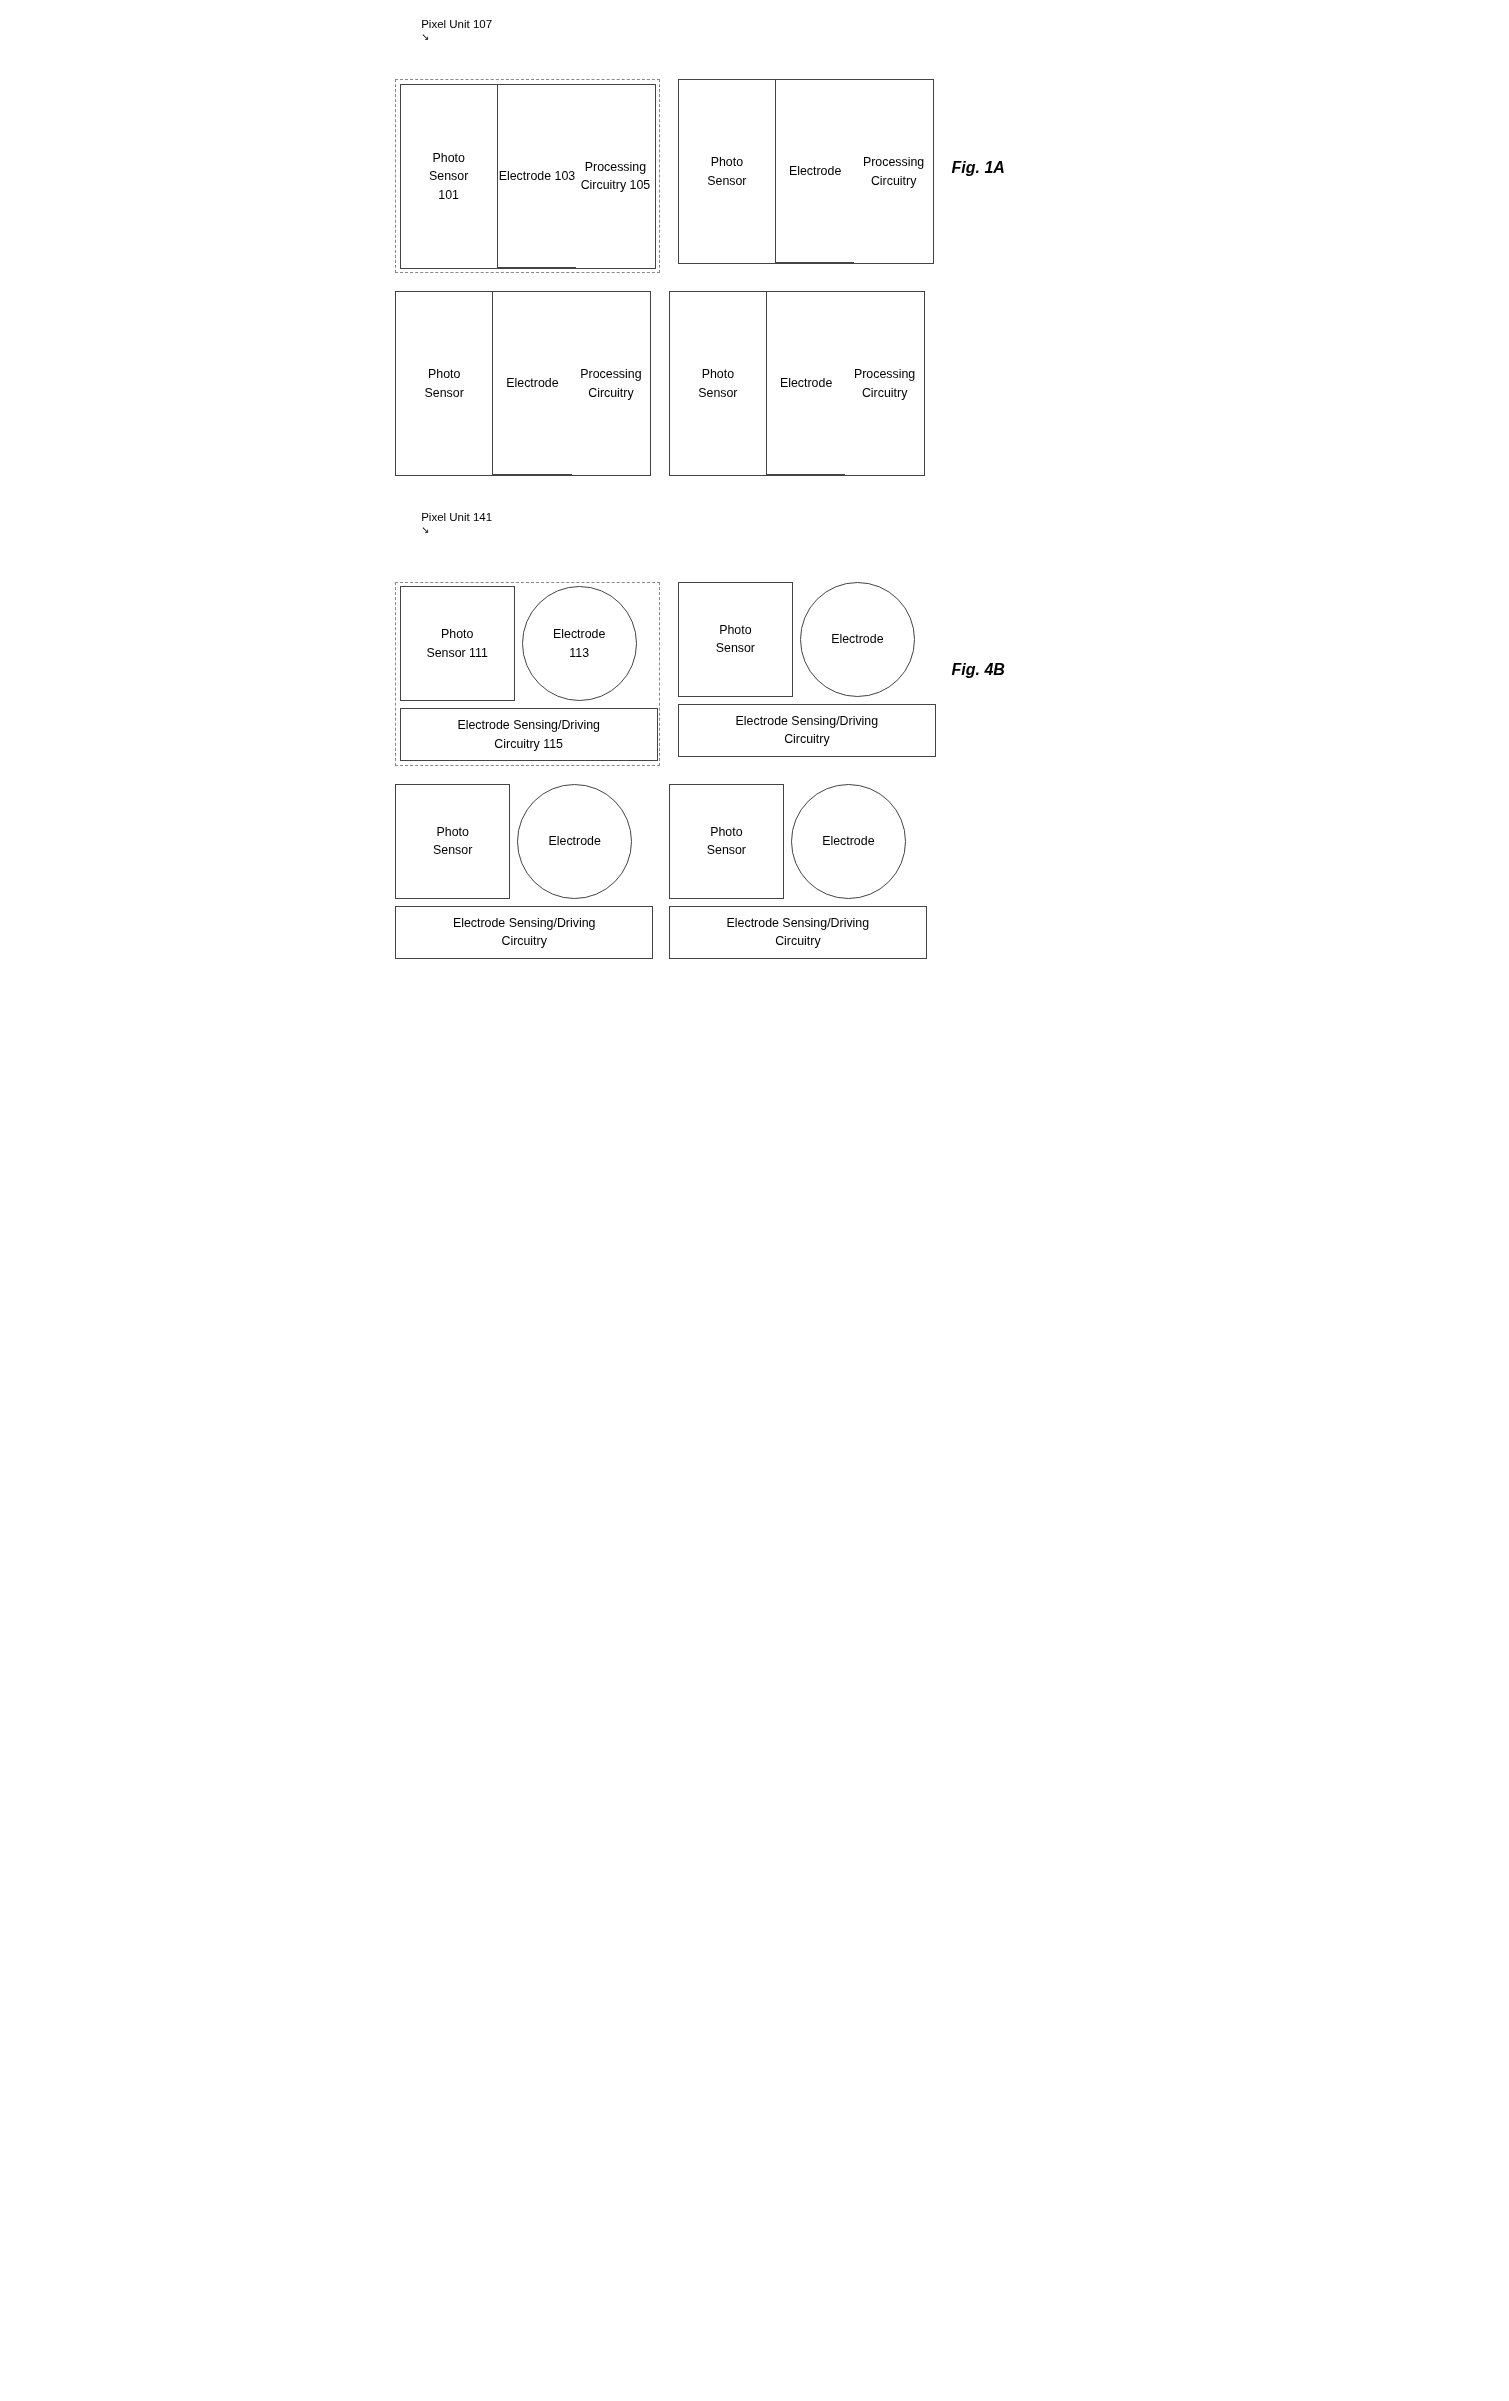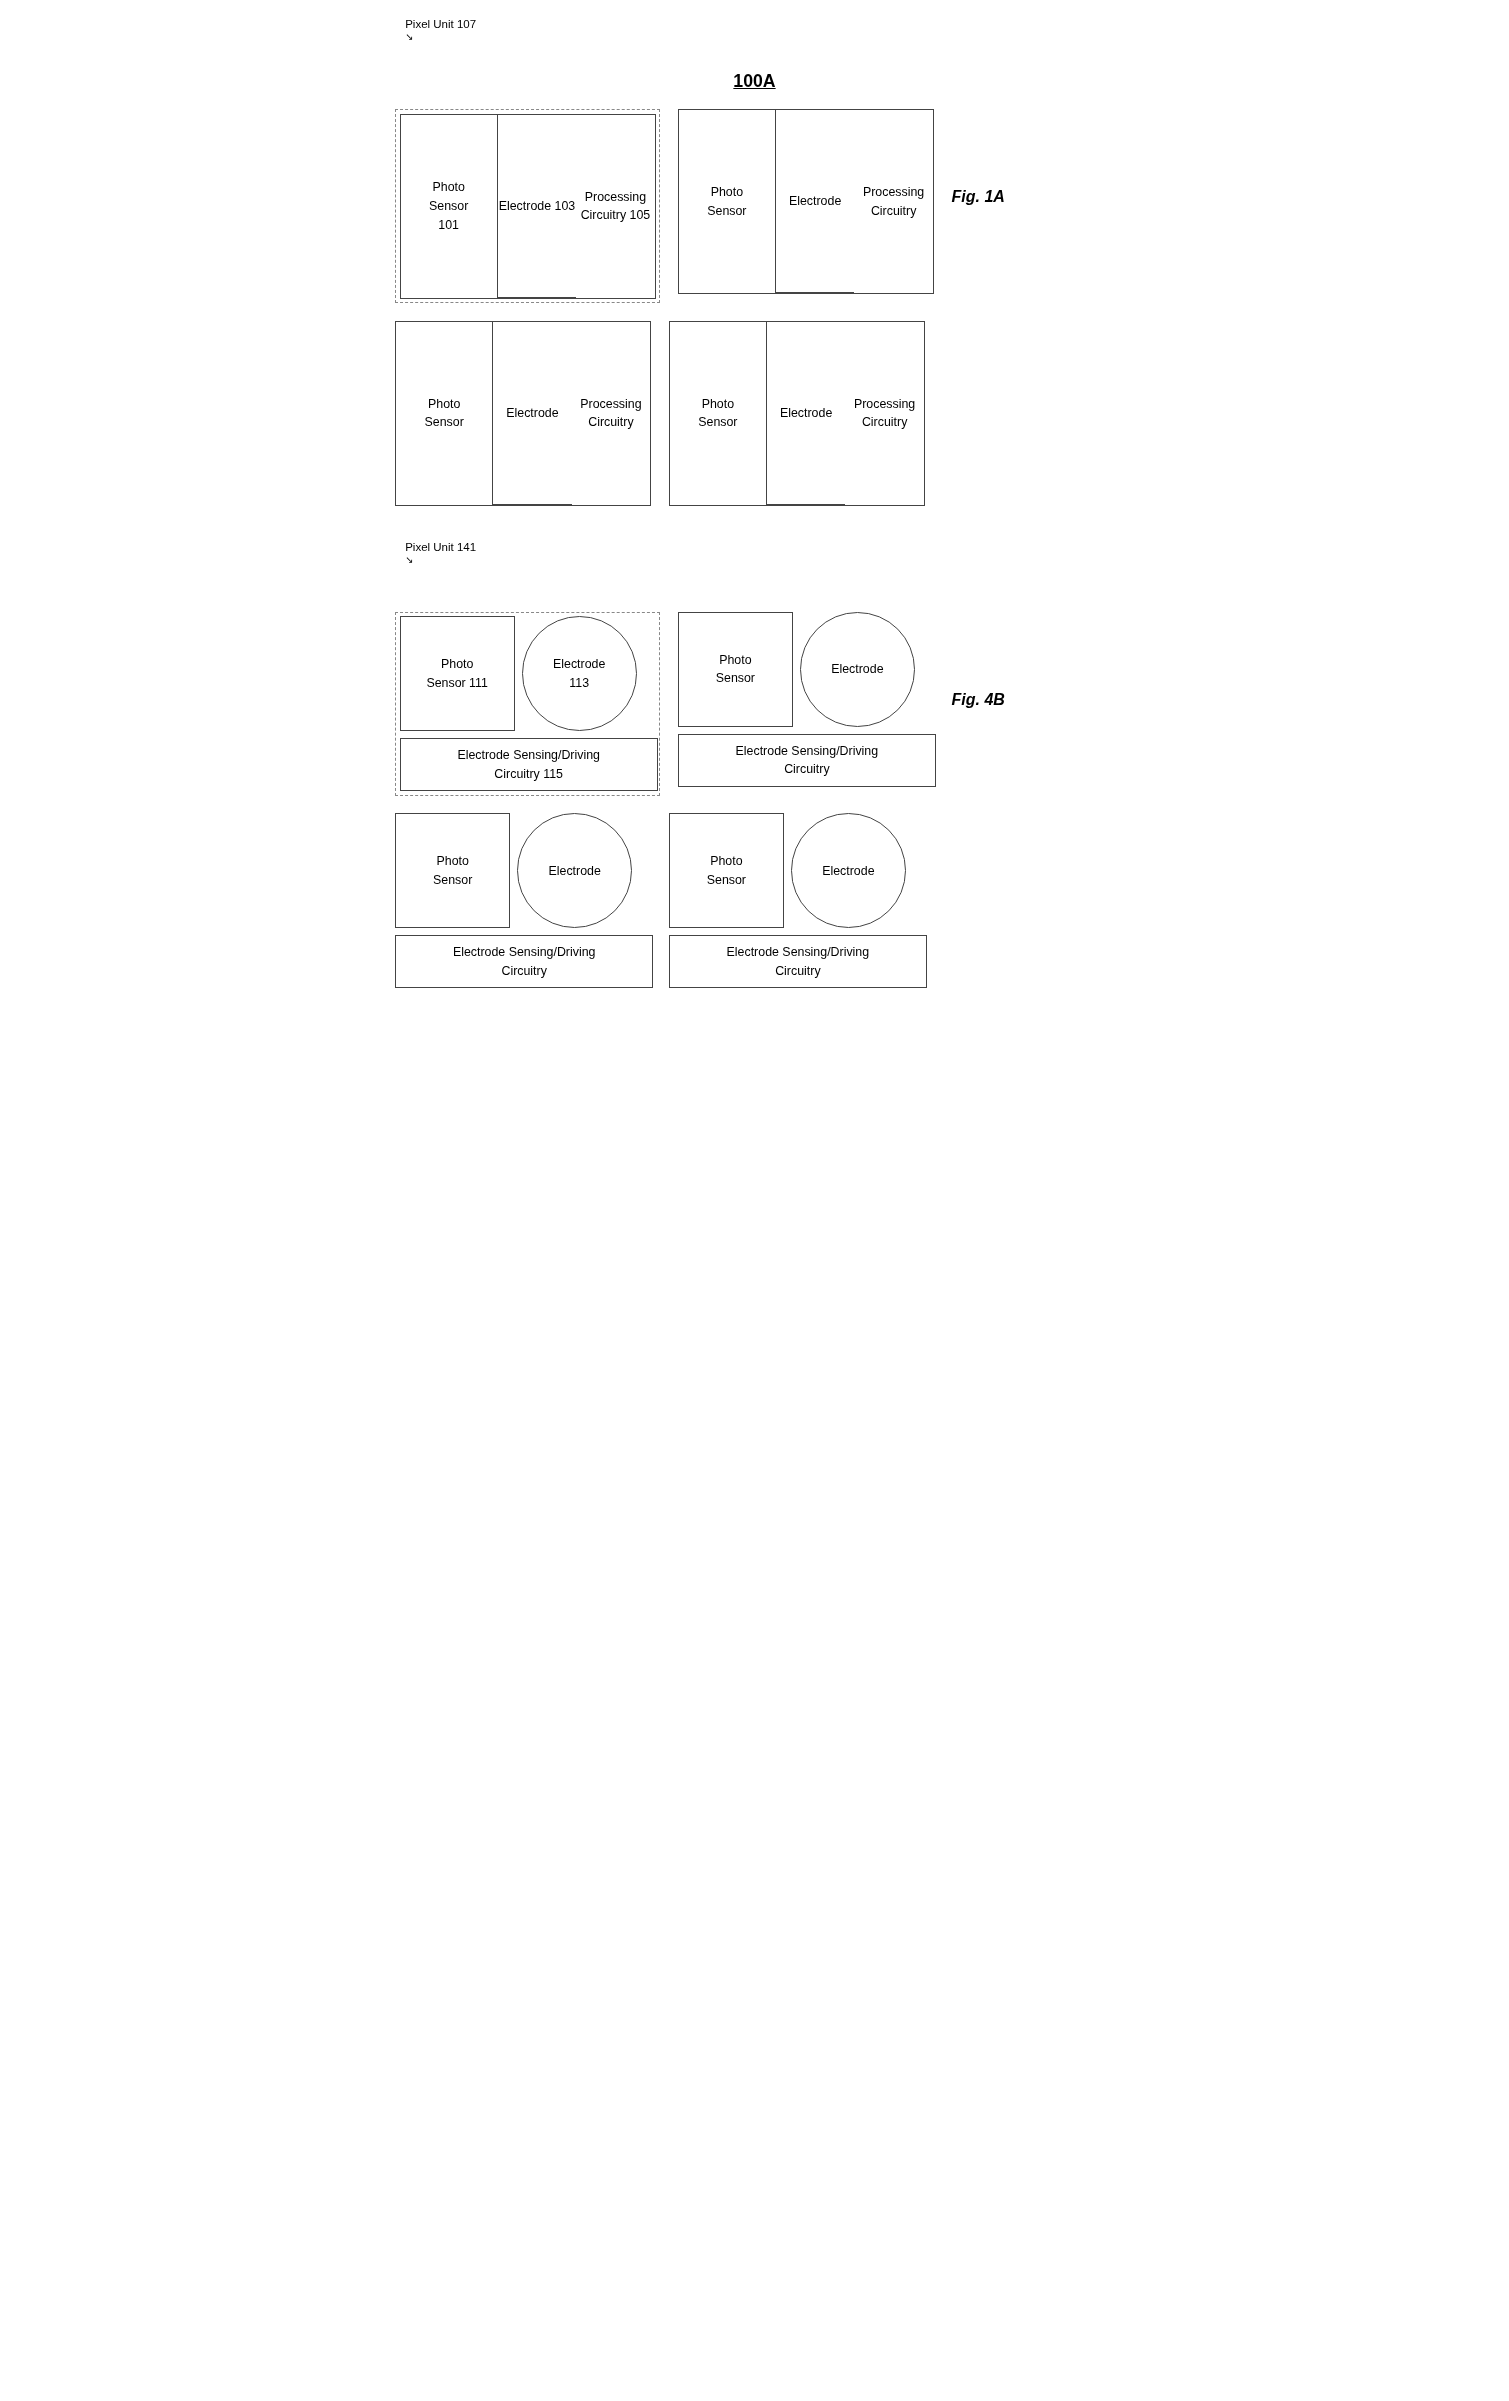--- a/index.html
+++ b/index.html
@@ -133,21 +133,21 @@
     }
 
     .section-wrapper {
       position: relative;
       padding-top: 53px;
     }
 
     .pixel-unit-annotation {
       position: absolute;
       top: 0px;
-      left: 10px;
+      left: 26px;
       font-size: 11.5px;
     }
 
     .underlined {
       text-decoration: underline;
     }
 
     .two-col-layout {
       display: flex;
       flex-direction: row;
@@ -171,23 +171,20 @@
 
   <div class="section-wrapper">
 
     <div class="pixel-unit-annotation">
       <span>Pixel Unit</span>
       <span>107</span>
       <br>
       <span style="font-size:9.7px;">↘</span>
     </div>
 
-    <div class="figure-title-area">
-      <span class="underlined" style="font-size:17.7px; font-weight:bold;">100A</span>
-    </div>
 
     <div class="two-col-layout">
       <div>
 
         <div class="fig1a-row" style="margin-bottom:17.7px;">
 
           <div class="dashed-wrapper" style="margin-top:8.8px;">
             <div class="cell-wrapper-1a">
               <div class="left-part">Photo<br>Sensor<br>101</div>
               <div class="right-part">

